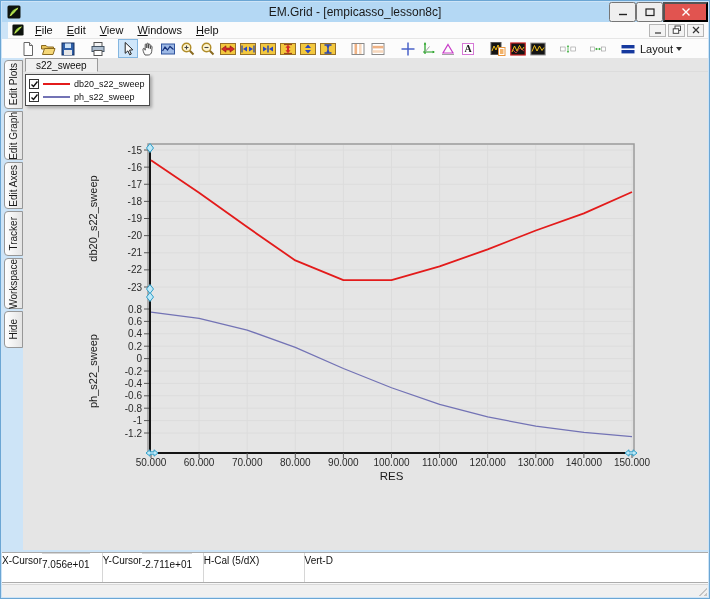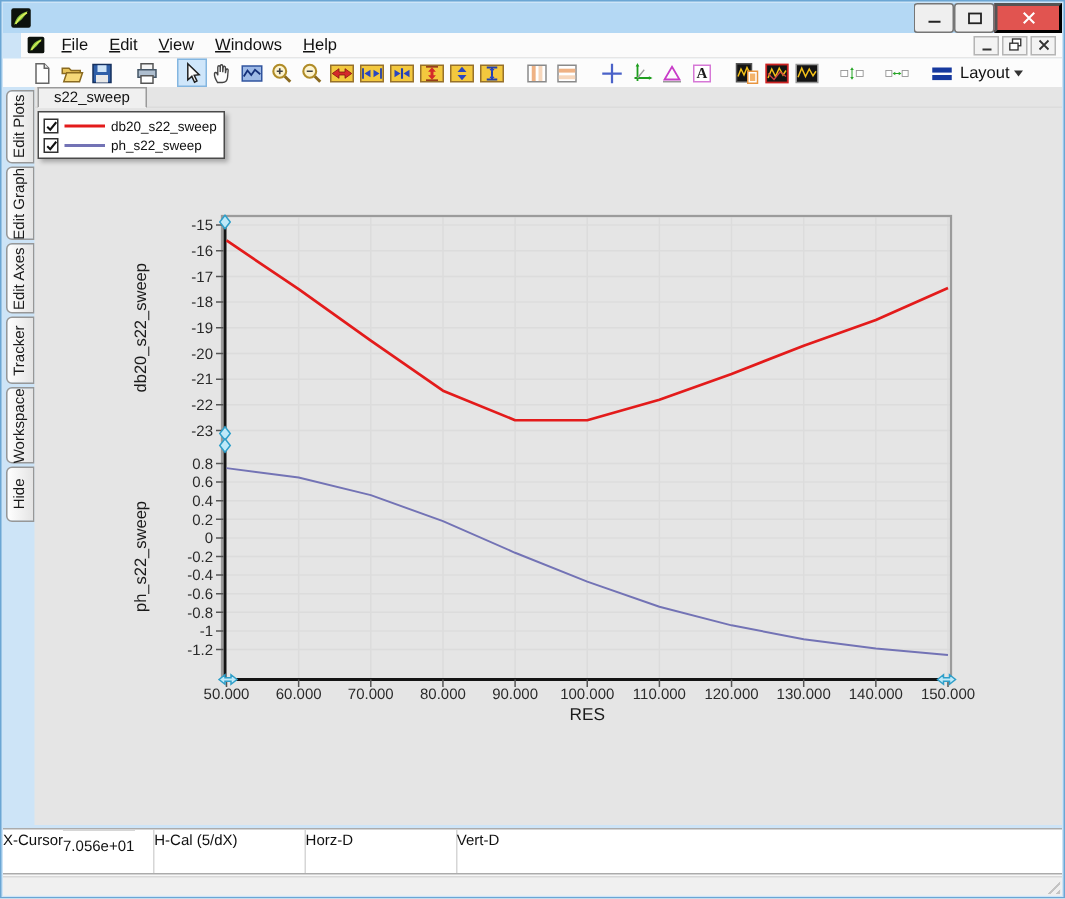--- a/index.html
+++ b/index.html
@@ -12,21 +12,21 @@
   .titlebar { position:absolute; top:1px; left:1px; right:1px; height:20px;
     background:#b4d8f4; display:flex; align-items:center; }
   .titlebar .logo { margin-left:5px; }
   .title-text { position:absolute; left:0; right:0; text-align:center;
     font-size:12px; color:#1a1a1a; pointer-events:none; }
   .cap-buttons { margin-left:auto; display:flex; height:100%; align-items:stretch; }
   .cap-btn { display:flex; align-items:center; justify-content:center; width:27px; }
   .cap-btn.close { width:45px; background:#e15450; }
 
   
-  .menubar { position:absolute; top:21px; left:13px; right:1px; height:17px;
+  .menubar { position:absolute; top:21px; left:7px; right:1px; height:17px;
     background:#fbfbfb; border-bottom:1px solid #e6e6e6;
     display:flex; align-items:center; }
   .menubar .logo { margin:0 4px 0 4px; }
   .menu-item { font-size:11px; color:#111; padding:1px 7px; background:none;
     border:none; font-family:inherit; cursor:default; }
   .mdi-buttons { margin-left:auto; display:flex; gap:2px; margin-right:4px; }
   .mdi-btn { width:17px; height:13px; background:#f3f3f3; border:1px solid #b5b5b5;
     display:flex; align-items:center; justify-content:center; }
 
   
@@ -252,20 +252,21 @@
     </symbol>
   </defs>
 </svg>
 
 <div class="window">
 
   <div class="titlebar">
     <svg class="logo" width="14" height="14">
         <use href="#logo-icon"></use>
       </svg>
+    <div class="title-text">EM.Grid - [empicasso_lesson8c]</div>
     <div class="cap-buttons">
 
     <button class="cap-btn min">
           <svg width="10" height="10">
             <use href="#minimize-icon" xlink:href="#minimize-icon"></use>
           </svg>
         </button>
         <button class="cap-btn max">
           <svg width="10" height="10">
             <use href="#maximize-icon" xlink:href="#maximize-icon"></use>
@@ -664,32 +665,32 @@
   </div>
 
   <div class="bottom-area">
     <div class="cursor-table">
 
         <div class="cur-col">
           <div class="cur-header">X-Cursor</div>
           <div class="cur-value">7.056e+01</div>
         </div>
 
+        <div class="cur-col">
+          <div class="cur-header">Y-Cursor</div>
+          <div class="cur-value">-2.711e+01</div>
+        </div>
 
 
 
         <div class="cur-col">
           <div class="cur-header">H-Cal (5/dX)</div>
           <div class="cur-value"></div>
         </div>
 
-        <div class="cur-col">
-          <div class="cur-header">Horz-D</div>
-          <div class="cur-value"></div>
-        </div>
 
         <div class="cur-col">
           <div class="cur-header">Vert-D</div>
           <div class="cur-value"></div>
         </div>
       </div>
     <div class="statusbar">
       <div class="grip"></div>
     </div>
   </div>

